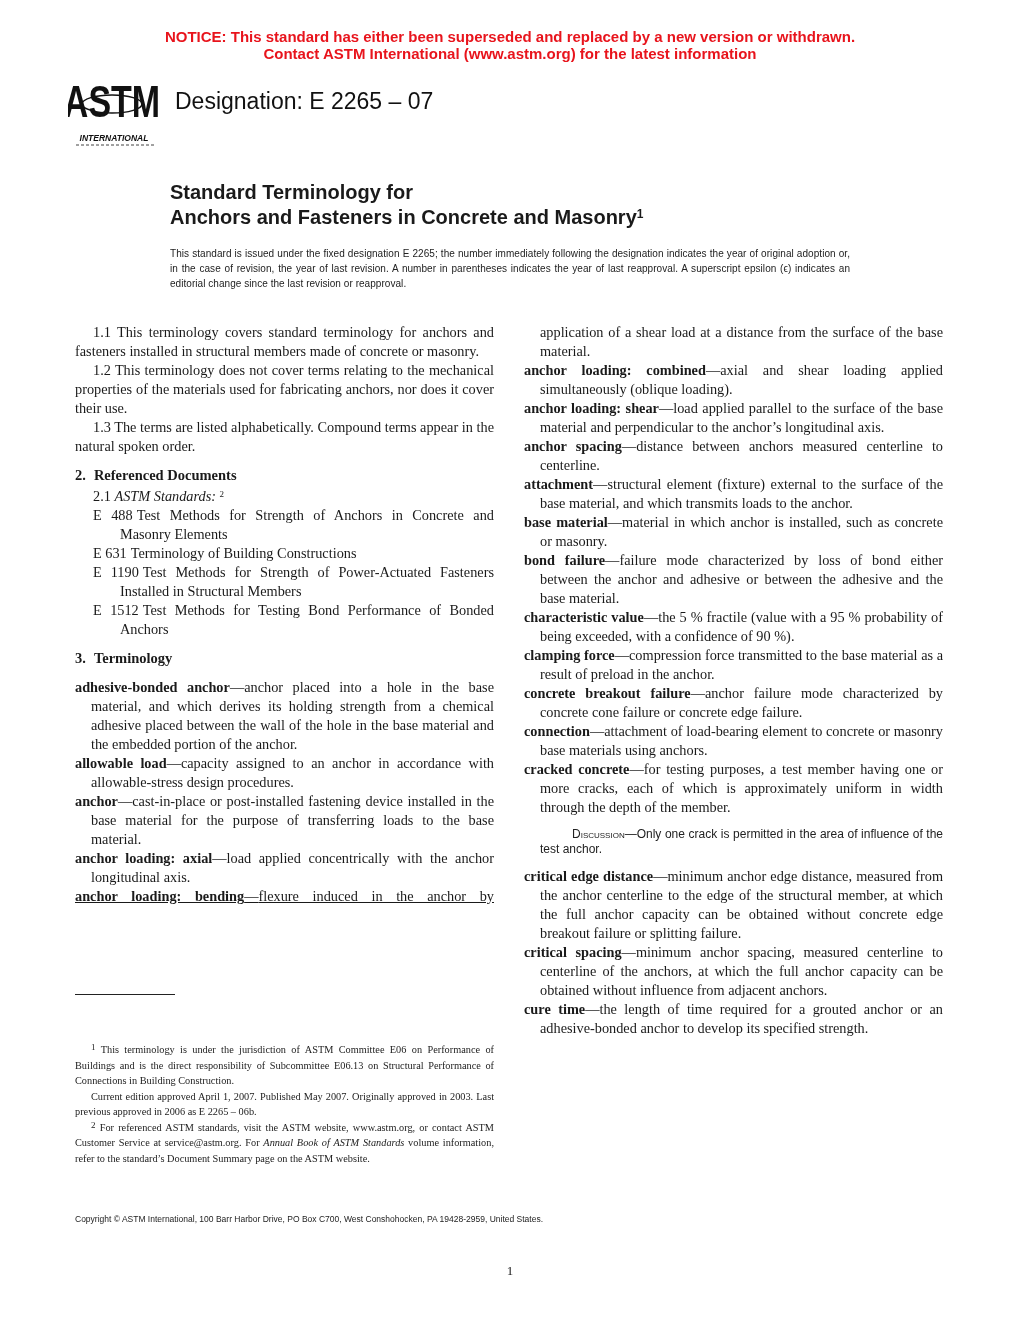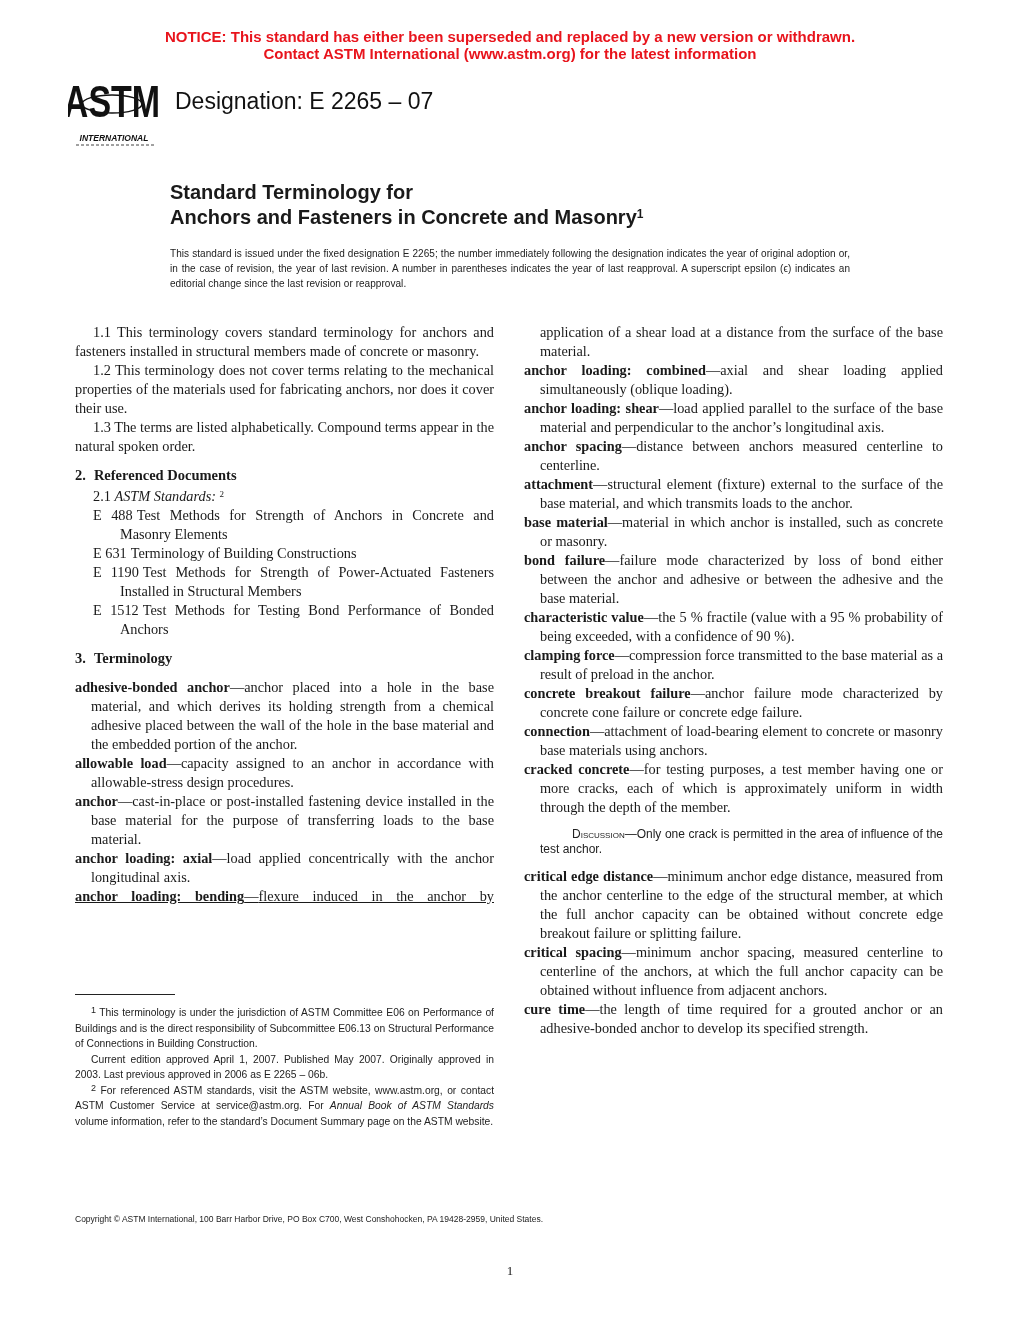--- a/index.html
+++ b/index.html
@@ -26,21 +26,21 @@
   .ref { padding-left: 27px; text-indent: -27px; margin: 0 0 0 18px; text-align: justify; }
   .ref .code { margin-right: 4px; margin-top: 16px; }
   .term { padding-left: 16px; text-indent: -16px; margin: 0; text-align: justify; }
   .term b { font-weight: bold; }
   .gap { height: 10px; }
   .discussion { font-family: "Liberation Sans", sans-serif; font-size: 12px; line-height: 15px; text-indent: 32px;
     padding-left: 16px; text-align: justify; margin: 10px 0 10px 0; color: #222; }
   .discussion .label { font-variant: small-caps; }
   .cont { padding-left: 16px; margin: 0; text-align: justify; }
   .fn-rule { position: absolute; left: 75px; top: 994px; width: 100px; border-top: 1px solid #222; }
-  .footnotes { position: absolute; left: 75px; top: 1005px; width: 419px; font-family: Liberation Sans, sans-serif;
+  .footnotes { position: absolute; left: 75px; top: 1042px; width: 419px; font-family: Liberation Serif, serif;
     font-size: 10.3px; line-height: 15.5px; color: #222; }
   .fn { margin: 0; text-indent: 16px; text-align: justify; }
   .fn em { font-style: italic; }
   .copyright { position: absolute; left: 75px; top: 1214px; font-family: "Liberation Sans", sans-serif; font-size: 8.5px; color: #222; }
   .pagenum { position: absolute; left: 0; width: 1020px; top: 1263px; text-align: center;
     font-family: "Liberation Serif", serif; font-size: 13px; color: #222; }
 </style>
 </head>
 <body>
 

